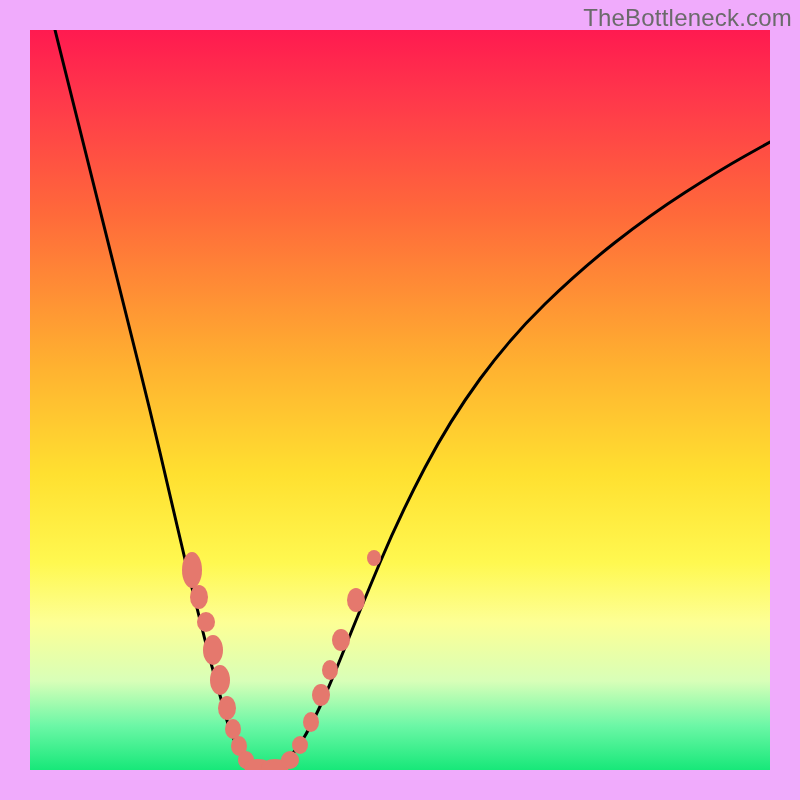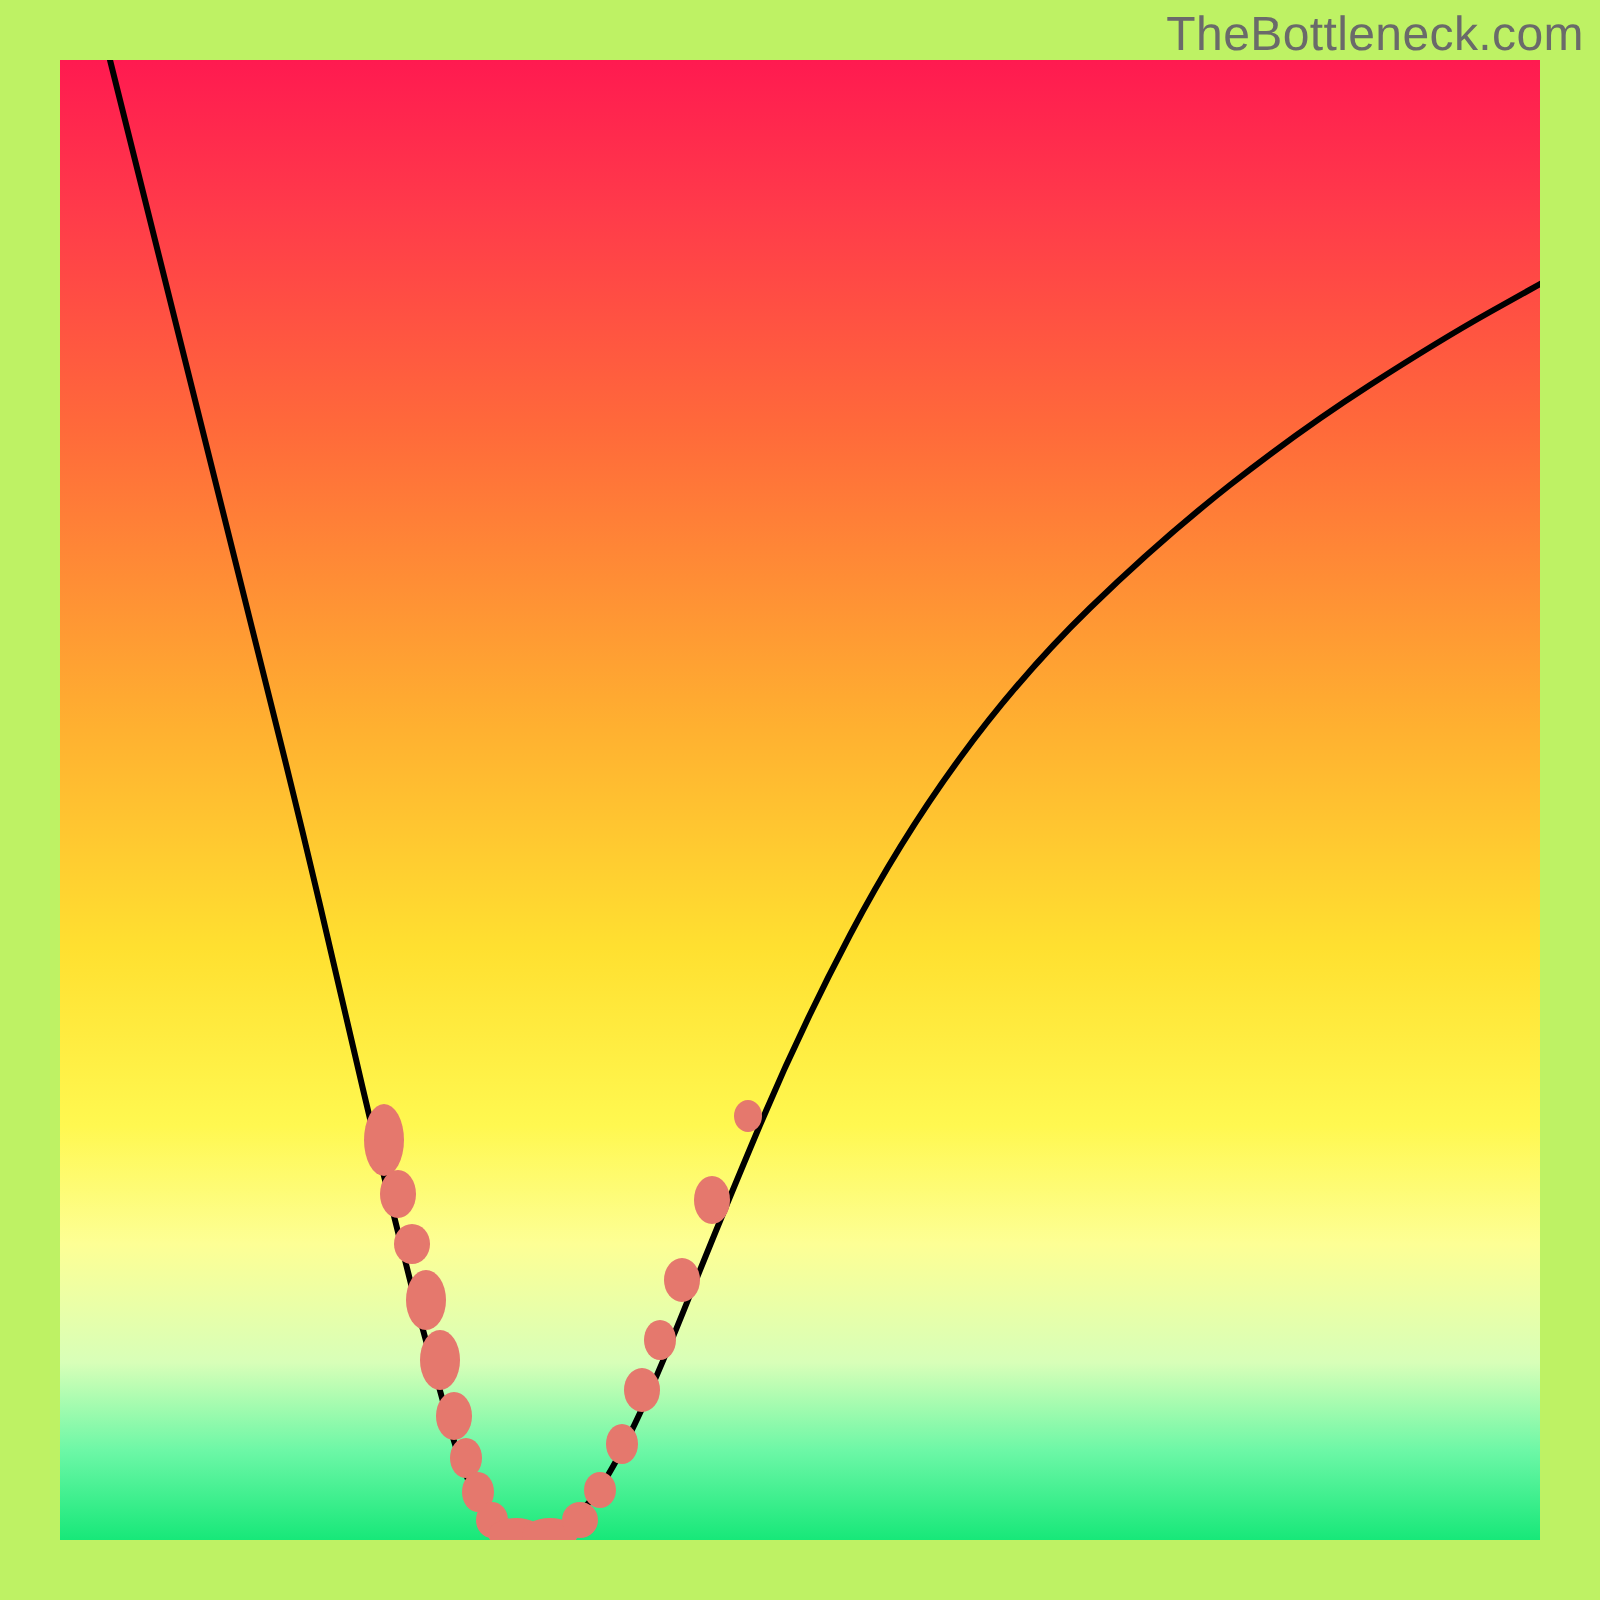--- a/index.html
+++ b/index.html
@@ -10,21 +10,21 @@
     background: #000;
     font-family: Arial, Helvetica, sans-serif;
     overflow: hidden;
   }
   .frame {
     position: absolute;
     left: 0;
     top: 0;
     width: 800px;
     height: 800px;
-    background: #bef264;
+    background: #f0abfc;
   }
   .plot-area {
     position: absolute;
     left: 30px;
     top: 30px;
     width: 740px;
     height: 740px;
     background: linear-gradient(to bottom,
       #ff1a50 0%,
       #ff3a4a 10%,

